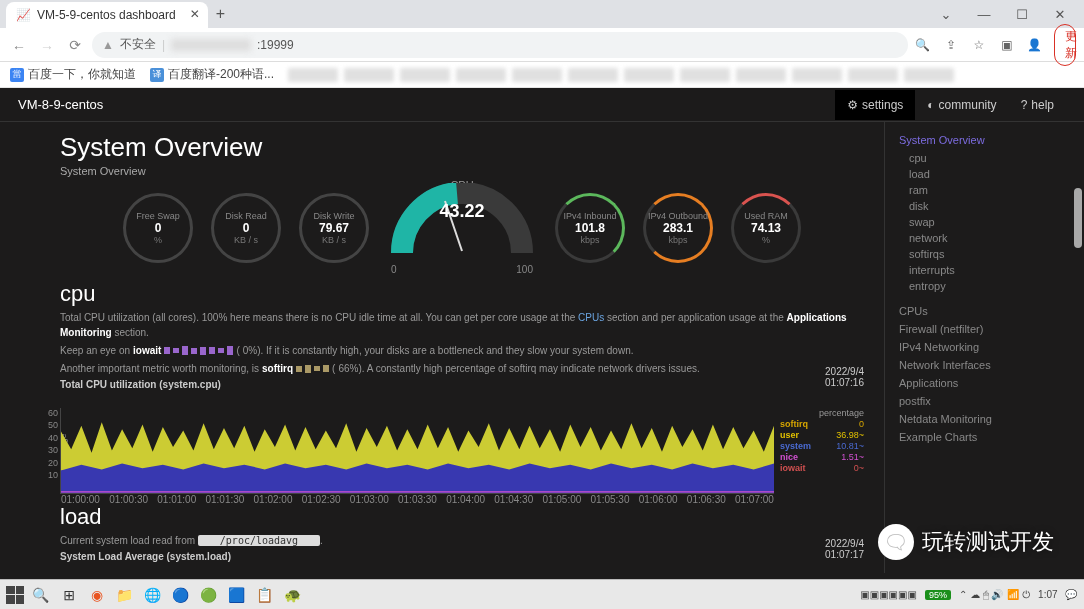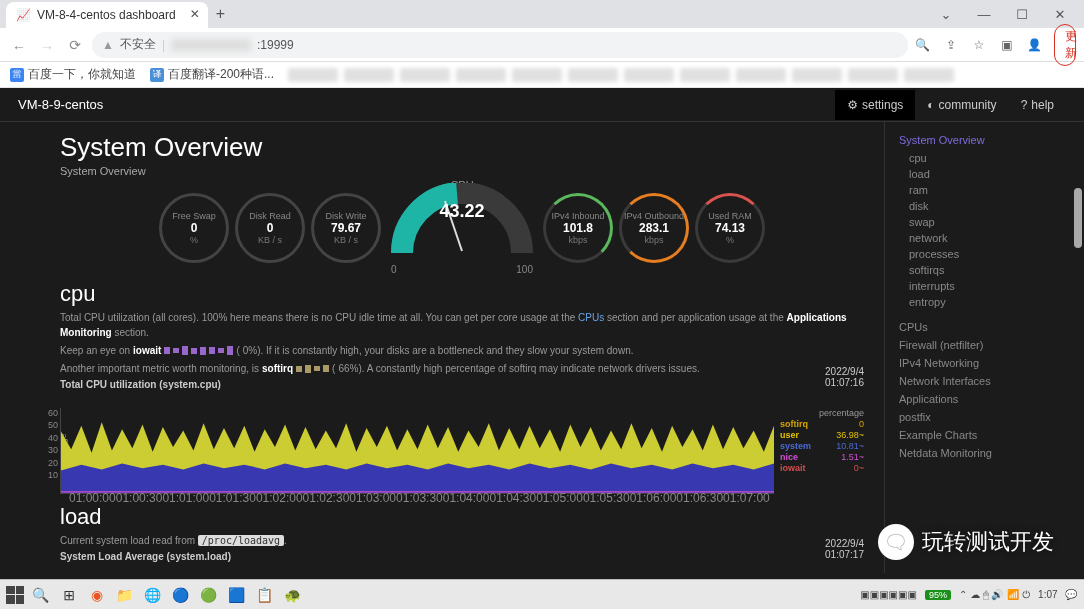--- a/index.html
+++ b/index.html
@@ -34,21 +34,21 @@
 .topr .titem.act{background:#000}
 .content{display:flex;height:451px}
 .main{flex:1;padding:10px 20px 0 60px;overflow:hidden;position:relative}
 .side{width:200px;border-left:1px solid #333;padding:12px 14px;font-size:11px;overflow-y:auto}
 .side .hd{color:#7c6ce0;font-size:11px;margin-bottom:4px}
 .side .sub{color:#888;padding:2px 0 2px 10px;font-size:11px}
 .side .sec{color:#888;padding:3px 0;font-size:11px}
 h1{color:#fff;font-weight:300;font-size:26px;margin-bottom:2px}
 .sub1{color:#aaa;font-size:11px}
 
-.gauges{display:flex;justify-content:center;align-items:center;gap:6px;margin:6px 0 8px;position:relative}
+.gauges{display:flex;justify-content:center;align-items:center;gap:18px;margin:6px 0 8px;position:relative}
 .glabel{position:absolute;top:-4px;left:50%;transform:translateX(-50%);font-size:11px;color:#999}
 .gauge{width:70px;height:70px;border-radius:50%;border:3px solid #444;display:flex;flex-direction:column;align-items:center;justify-content:center;font-size:10px;color:#aaa;text-align:center;position:relative}
 .gauge .gt{font-size:9px;color:#888}
 .gauge .gv{color:#fff;font-size:12px;font-weight:bold}
 .gauge .gu{font-size:9px;color:#777}
 .gauge-lg{width:150px;height:90px;position:relative;display:flex;flex-direction:column;align-items:center}
 .gauge-lg .arc{width:150px;height:75px;position:relative;overflow:hidden}
 .gauge-lg .arc svg{position:absolute;top:0;left:0}
 .gauge-lg .val{position:absolute;top:18px;left:50%;transform:translateX(-50%);color:#fff;font-size:18px;font-weight:bold}
 .gauge-lg .r0{position:absolute;bottom:-2px;left:4px;font-size:10px;color:#888}
@@ -65,26 +65,26 @@
 .spark{display:inline-block;width:6px;background:#9966cc;height:8px}
 .pctxt{color:#999}
 .charttitle{font-size:10px;color:#ccc;font-weight:bold;margin-top:0}
 .tstamp{text-align:right;font-size:10px;color:#ccc;margin-top:-24px;padding-right:0}
 
 .chart{position:relative;height:86px;margin-top:20px;display:flex}
 .chart .yaxis{position:absolute;left:-20px;top:50%;transform:rotate(-90deg);font-size:9px;color:#888}
 .chart .body{flex:1;position:relative;border-left:1px solid #444;border-bottom:1px solid #444}
 .chart .body svg{position:absolute;inset:0;width:100%;height:100%}
 .chart .yticks{position:absolute;left:-18px;top:0;bottom:14px;display:flex;flex-direction:column;justify-content:space-between;font-size:9px;color:#888;text-align:right;width:16px}
-.chart .xticks{position:absolute;left:8px;right:0;bottom:-12px;display:flex;font-size:12px;color:#888}
+.chart .xticks{position:absolute;left:0;right:0;bottom:-12px;display:flex;justify-content:space-between;font-size:10px;color:#888}
 .legend{width:90px;font-size:9px;padding-left:6px}
 .legend .lh{color:#999;text-align:right}
 .legend .li{display:flex;justify-content:space-between;margin:1px 0}
 .legend .ln{font-weight:bold}
-.proctag{background:#ddd;color:#333;padding:0 4px;border-radius:2px;font-family:monospace;font-size:10px}
+.proctag{background:#ddd;color:#333;padding:0 22px;border-radius:2px;font-family:monospace;font-size:10px}
 .h2b{margin-top:10px}
 
 .taskbar{position:fixed;bottom:0;left:0;right:0;height:30px;background:#e8e8e8;border-top:1px solid #bbb;display:flex;align-items:center;padding:0 6px;gap:6px}
 .taskbar .start{width:18px;height:18px;display:grid;grid-template:1fr 1fr/1fr 1fr;gap:1px}
 .taskbar .start span{background:#444}
 .taskbar .ticon{width:22px;height:22px;display:flex;align-items:center;justify-content:center;font-size:14px}
 .taskbar .tray{margin-left:auto;display:flex;gap:8px;align-items:center;font-size:10px;color:#444}
 .taskbar .batt{background:#1a8f1a;color:#fff;padding:0 4px;border-radius:2px;font-size:9px}
 
 .wmark{position:absolute;right:30px;bottom:40px;display:flex;align-items:center;gap:8px;z-index:10}
@@ -92,21 +92,21 @@
 .wmark .wtxt{color:#fff;font-size:22px;font-weight:400;text-shadow:0 0 6px rgba(0,0,0,.6)}
 .appscroll{position:absolute;right:2px;top:100px;width:8px;height:60px;background:#a9a9a9;border-radius:4px}
 </style>
 </head>
 <body>
 
 <div class="chrome">
   <div class="tabbar">
     <div class="tab">
       <span class="tico">📈</span>
-      <span>VM-8-4-centos dashboard</span>
+      <span>VM-5-9-centos dashboard</span>
       <span class="close">✕</span>
     </div>
     <span class="newtab">+</span>
     <div class="winctrl">
       <span>⌄</span>
       <span>—</span>
       <span>☐</span>
       <span>✕</span>
     </div>
   </div>
@@ -357,33 +357,32 @@
     </div>
 
     <div class="side">
       <div class="hd">System Overview</div>
       <div class="sub">cpu</div>
       <div class="sub">load</div>
       <div class="sub">ram</div>
       <div class="sub">disk</div>
       <div class="sub">swap</div>
       <div class="sub">network</div>
-      <div class="sub">processes</div>
       <div class="sub">softirqs</div>
       <div class="sub">interrupts</div>
       <div class="sub">entropy</div>
       <div style="height:8px"></div>
       <div class="sec">CPUs</div>
       <div class="sec">Firewall (netfilter)</div>
       <div class="sec">IPv4 Networking</div>
       <div class="sec">Network Interfaces</div>
       <div class="sec">Applications</div>
       <div class="sec">postfix</div>
+      <div class="sec">Netdata Monitoring</div>
       <div class="sec">Example Charts</div>
-      <div class="sec">Netdata Monitoring</div>
     </div>
   </div>
 
   <div class="wmark">
     <div class="wico">🗨</div>
     <div class="wtxt">玩转测试开发</div>
   </div>
 </div>
 
 <div class="taskbar">

